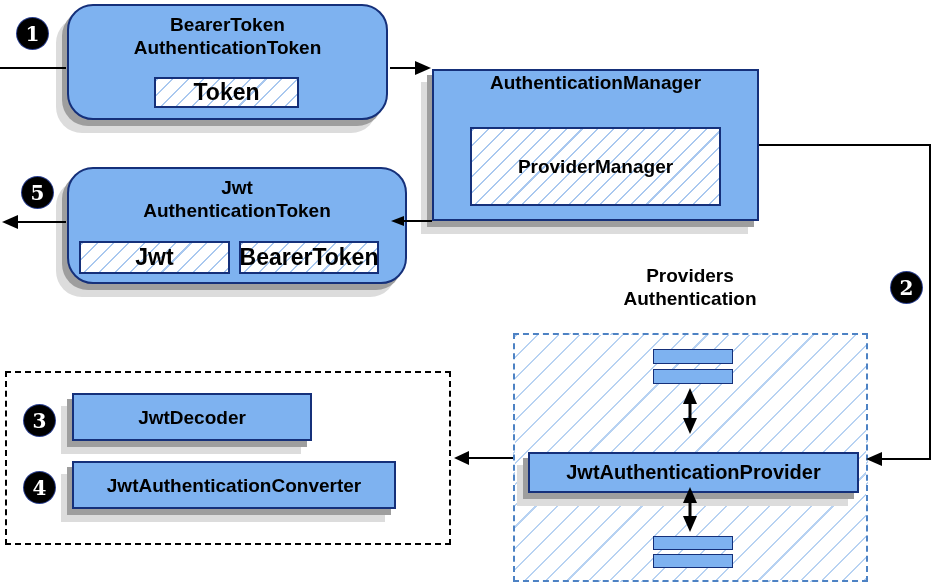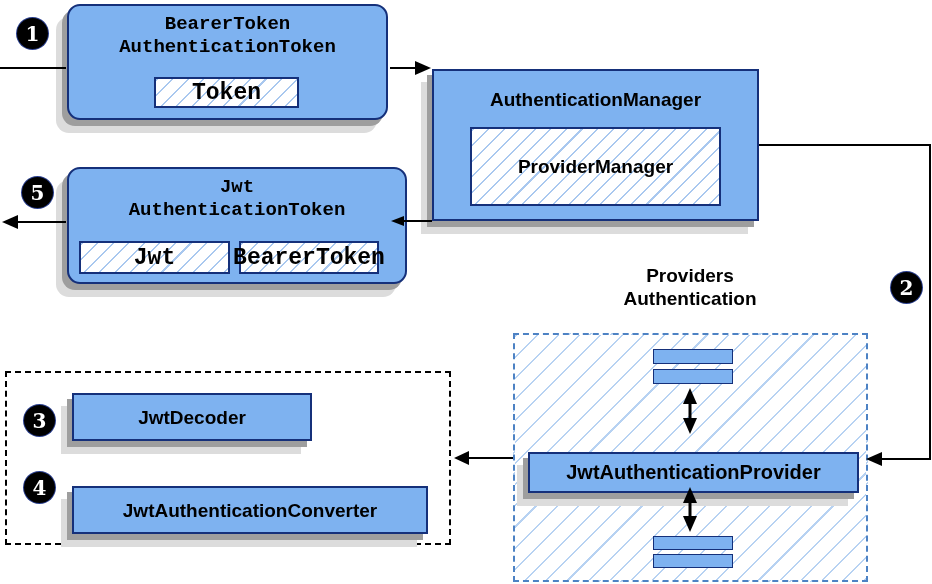--- a/index.html
+++ b/index.html
@@ -18,21 +18,21 @@
   html,body{margin:0;padding:0;background:#fff;}
   .canvas{
     position:relative;width:932px;height:584px;overflow:hidden;background:#fff;
     font-family:"Liberation Sans",sans-serif;color:#000;
   }
   .node{
     position:absolute;background:var(--node-fill);
     border:2px solid var(--node-border);box-sizing:border-box;
   }
   .shadow{box-shadow:-5px 6px 0 var(--shadow-dark), -11px 13px 0 var(--shadow-light);}
-  .rounded{border-radius:13px;font-family:Liberation Mono, monospace;}
+  .rounded{border-radius:26px;}
   .node-title{font-weight:bold;font-size:19px;line-height:23px;text-align:center;}
   .chip{
     position:absolute;background-color:#fff;border:2px solid var(--node-border);
     box-sizing:border-box;display:flex;align-items:center;justify-content:center;
     font-weight:bold;font-size:23px;
     background-image:repeating-linear-gradient(135deg,var(--hatch-line) 0px,var(--hatch-line) 1.5px,transparent 1.5px,transparent 11px);
   }
   .hatch-inner{
     position:absolute;background-color:#fff;border:2px solid var(--node-border);
     box-sizing:border-box;display:flex;align-items:center;justify-content:center;
@@ -87,39 +87,39 @@
   <div class="node shadow flex-center" style="left:528px;top:452px;width:331px;height:41px;">
     <span class="node-title" style="font-size:20px;">JwtAuthenticationProvider</span>
   </div>
 
   <div class="group-dashed"></div>
 
   <div class="node shadow flex-center" style="left:72px;top:393px;width:240px;height:48px;justify-content:center;">
     <span class="node-title">JwtDecoder</span>
   </div>
 
-  <div class="node shadow flex-center" style="left:72px;top:486px;width:356px;height:48px;">
+  <div class="node shadow flex-center" style="left:72px;top:461px;width:324px;height:48px;">
     <span class="node-title">JwtAuthenticationConverter</span>
   </div>
 
   <div class="node shadow rounded" style="left:67px;top:4px;width:321px;height:116px;">
     <div class="node-title" style="margin-top:7px;">BearerToken</div>
     <div class="node-title">AuthenticationToken</div>
     <div class="chip" style="left:85px;top:71px;width:145px;height:31px;">Token</div>
   </div>
 
   <div class="node shadow rounded" style="left:67px;top:167px;width:340px;height:117px;">
     <div class="node-title" style="margin-top:7px;">Jwt</div>
     <div class="node-title">AuthenticationToken</div>
     <div class="chip" style="left:10px;top:72px;width:151px;height:33px;">Jwt</div>
     <div class="chip" style="left:170px;top:72px;width:140px;height:33px;">BearerToken</div>
   </div>
 
   <div class="node shadow" style="left:432px;top:69px;width:327px;height:152px;">
-    <div class="node-title" style="margin-top:17px;">AuthenticationManager</div>
+    <div class="node-title" style="">AuthenticationManager</div>
     <div class="hatch-inner" style="left:36px;top:56px;width:251px;height:79px;">ProviderManager</div>
   </div>
 
   <div class="badge" style="left:17px;top:18px;">1</div>
   <div class="badge" style="left:891px;top:272px;">2</div>
   <div class="badge" style="left:24px;top:405px;">3</div>
   <div class="badge" style="left:24px;top:472px;">4</div>
   <div class="badge" style="left:22px;top:177px;">5</div>
 
   <svg class="connectors" width="932" height="584" viewBox="0 0 932 584">

